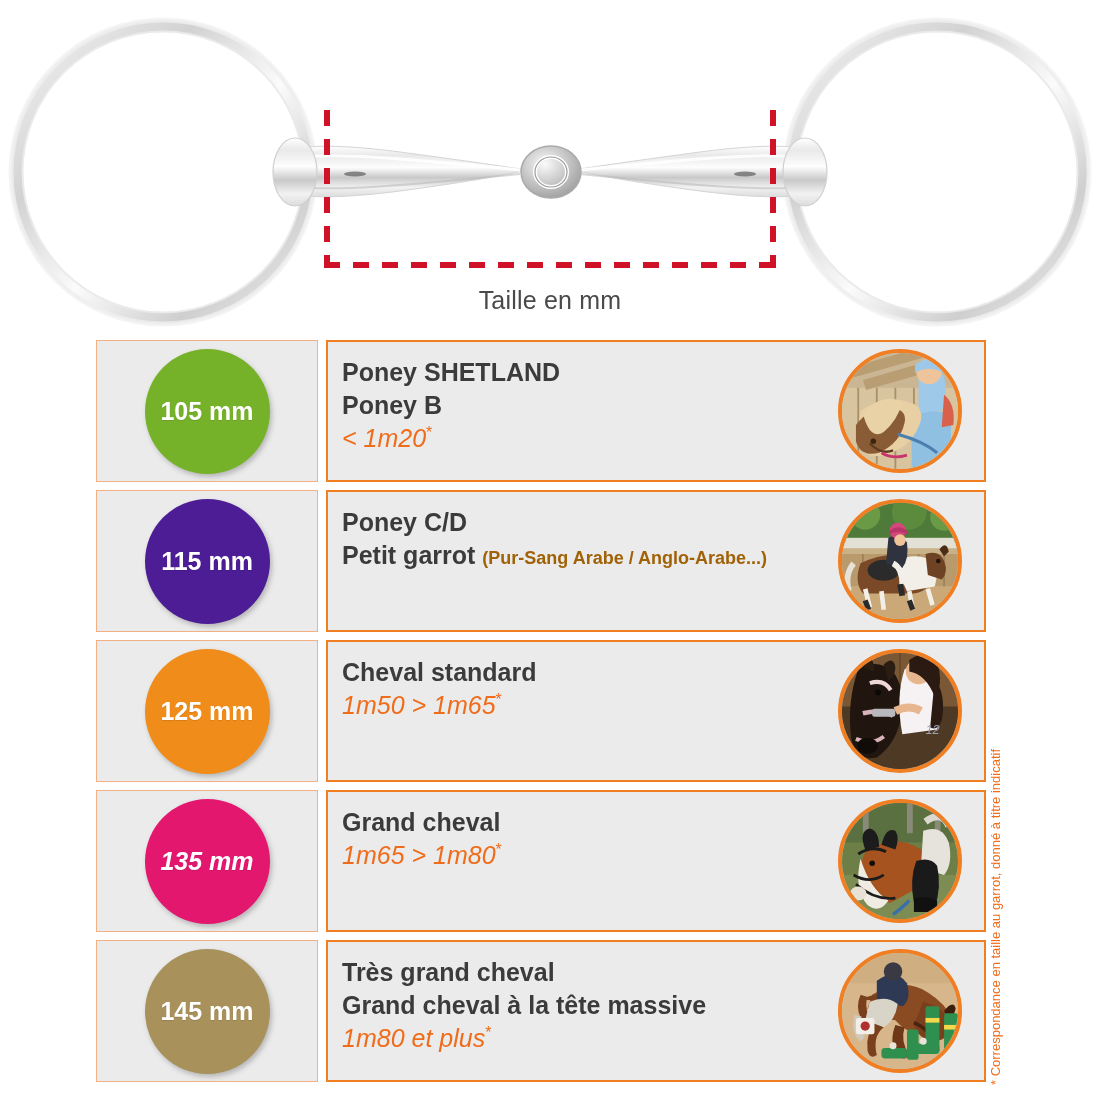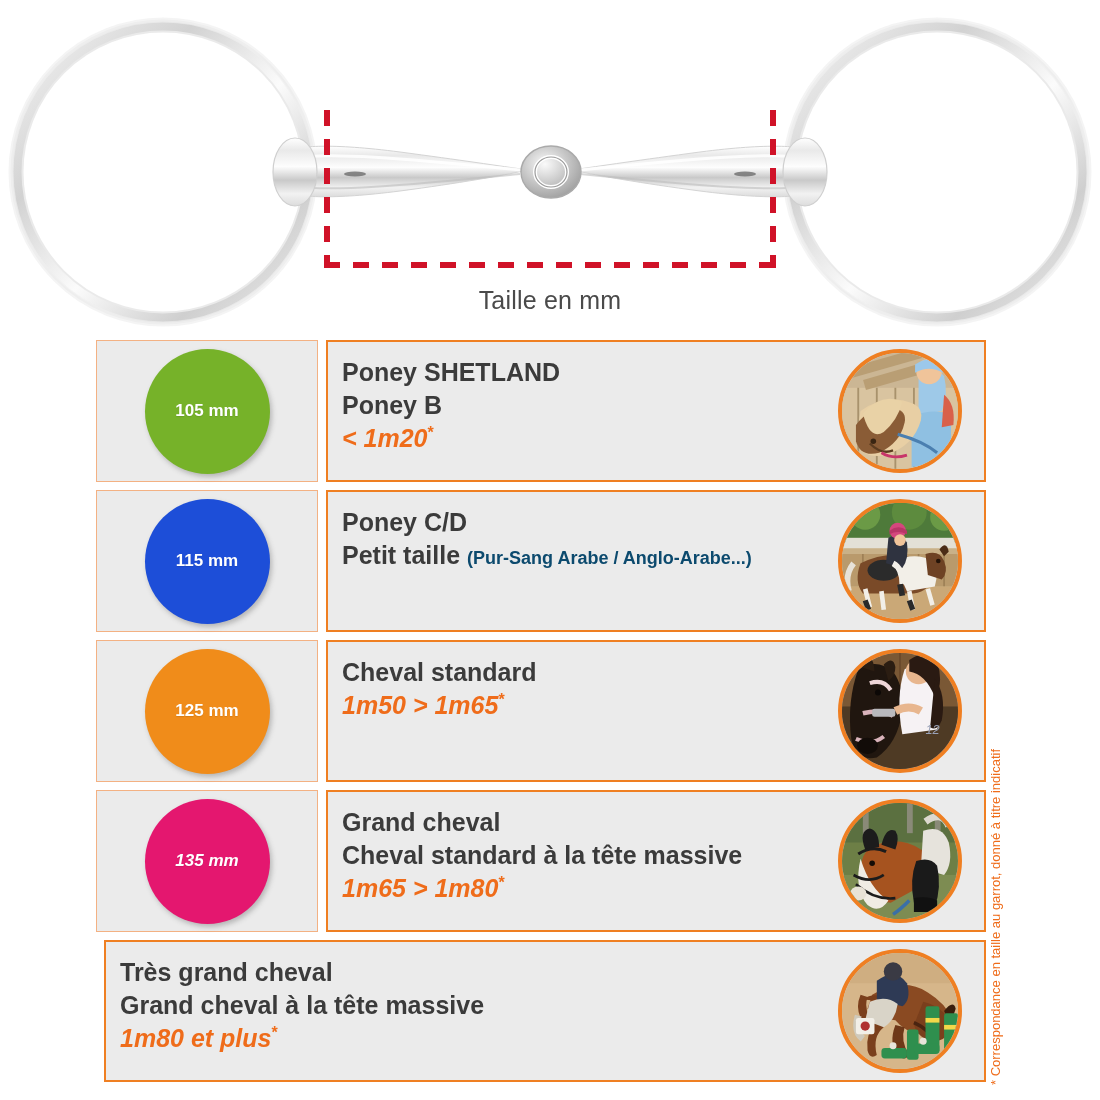--- a/index.html
+++ b/index.html
@@ -55,21 +55,21 @@
     justify-content: center;
     flex: 0 0 222px;
   }
   .bubble {
     width: 125px; height: 125px;
     border-radius: 50%;
     display: flex;
     align-items: center;
     justify-content: center;
     color: #ffffff;
-    font-size: 17px;
+    font-size: 25px;
     font-weight: bold;
     box-shadow: 2px 3px 5px rgba(120,120,120,0.45);
     text-shadow: 0 1px 1px rgba(0,0,0,0.10);
   }
 
   .cell-desc {
     flex: 1 1 auto;
     margin-left: 8px;
     background: #ebebeb;
     border: 2px solid #ef7f22;
@@ -80,25 +80,25 @@
   .line1, .line2 {
     font-size: 25px;
     font-weight: bold;
     color: #3b3b3b;
     line-height: 1.32;
     white-space: nowrap;
   }
   .note {
     font-size: 18px;
     font-weight: bold;
-    color: #0c4a6e;
+    color: #a16207;
   }
   .range {
     font-size: 25px;
-    font-weight: bold;
+    font-weight: normal;
     font-style: italic;
     color: #ef6c1a;
     line-height: 1.32;
     white-space: nowrap;
   }
   .star {
     font-size: 16px;
     font-style: normal;
     vertical-align: super;
     color: #ef6c1a;
@@ -244,25 +244,25 @@
             <path d="M34 86 q10 6 22 2" stroke="#c8356a" stroke-width="2.4" fill="none"></path>
             <path d="M48 70 q22 6 34 16" stroke="#4b7fb0" stroke-width="2.6" fill="none"></path>
             <path d="M88 36 q10 8 8 26 l-10 2 z" fill="#d9604a"></path>
           </svg>
         </div>
       </div>
     </div>
 
     <div class="row">
       <div class="cell-size">
-        <div class="bubble" style="background:#1d4ed8;">115 mm</div>
+        <div class="bubble" style="background:#4c1d95;">115 mm</div>
       </div>
       <div class="cell-desc">
         <div class="line1">Poney C/D</div>
-        <div class="line2"><span>Petit taille</span> <span class="note">(Pur-Sang Arabe / Anglo-Arabe...)</span></div>
+        <div class="line2"><span>Petit garrot</span> <span class="note">(Pur-Sang Arabe / Anglo-Arabe...)</span></div>
         <div class="photo">
           <svg viewBox="0 0 100 100">
             <rect width="100" height="100" fill="#c9b188"></rect>
             <rect x="0" y="0" width="100" height="34" fill="#4e7a3a"></rect>
             <circle cx="20" cy="10" r="13" fill="#6b9a46"></circle>
               <circle cx="58" cy="8" r="15" fill="#5d8b3e"></circle>
             <circle cx="88" cy="12" r="12" fill="#6b9a46"></circle>
             <rect x="0" y="30" width="100" height="9" fill="#e3e0d6"></rect>
             <rect x="0" y="44" width="100" height="28" fill="#b99a6c"></rect>
             <g stroke="#9d7f55" stroke-width="1.4">
@@ -330,21 +330,20 @@
         </div>
       </div>
     </div>
 
     <div class="row">
       <div class="cell-size">
         <div class="bubble" style="background:#e4176f;font-style:italic;">135 mm</div>
       </div>
       <div class="cell-desc">
         <div class="line1">Grand cheval</div>
-        <div class="line2"><span>Cheval standard à la tête massive</span><span class="note"></span></div>
         <div class="range"><span>1m65 &gt; 1m80</span><span class="star">*</span></div>
         <div class="photo">
           <svg viewBox="0 0 100 100">
             <rect width="100" height="100" fill="#6d7f46"></rect>
             <rect x="0" y="0" width="100" height="34" fill="#5b7040"></rect>
             <g fill="#8a8a78">
               <rect x="18" y="0" width="5" height="30"></rect>
                 <rect x="56" y="0" width="5" height="26"></rect>
               <rect x="80" y="0" width="5" height="24"></rect>
             </g>
@@ -362,20 +361,23 @@
             <path d="M64 50 q12 -4 18 4 q4 18 -2 36 l-18 -4 q-4 -20 2 -36 z" fill="#1a1a1a"></path>
             <path d="M62 82 q12 -2 20 2 l0 10 -20 0 z" fill="#111"></path>
             <path d="M72 16 q14 -10 20 4" stroke="#dcd8cf" stroke-width="6" fill="none"></path>
             <path d="M58 84 q-8 8 -14 12" stroke="#3a6fa8" stroke-width="3" fill="none"></path>
           </svg>
         </div>
       </div>
     </div>
 
     <div class="row">
+      <div class="cell-size">
+        <div class="bubble" style="background:#a8915a;">145 mm</div>
+      </div>
       <div class="cell-desc">
         <div class="line1">Très grand cheval</div>
         <div class="line2"><span>Grand cheval à la tête massive</span><span class="note"></span></div>
         <div class="range"><span>1m80 et plus</span><span class="star">*</span></div>
         <div class="photo">
           <svg viewBox="0 0 100 100">
             <rect width="100" height="100" fill="#d6b68a"></rect>
             <rect x="0" y="0" width="100" height="26" fill="#cfae81"></rect>
             <path d="M26 36 q26 -16 48 -2 q16 10 20 22 q-6 16 -26 14 q-14 -2 -22 -12 q-18 -2 -24 -10 z" fill="#8a4a22"></path>
             <path d="M70 42 q18 4 24 20 q-2 14 -16 14 q-12 -2 -16 -14 z" fill="#7a3f1c"></path>

